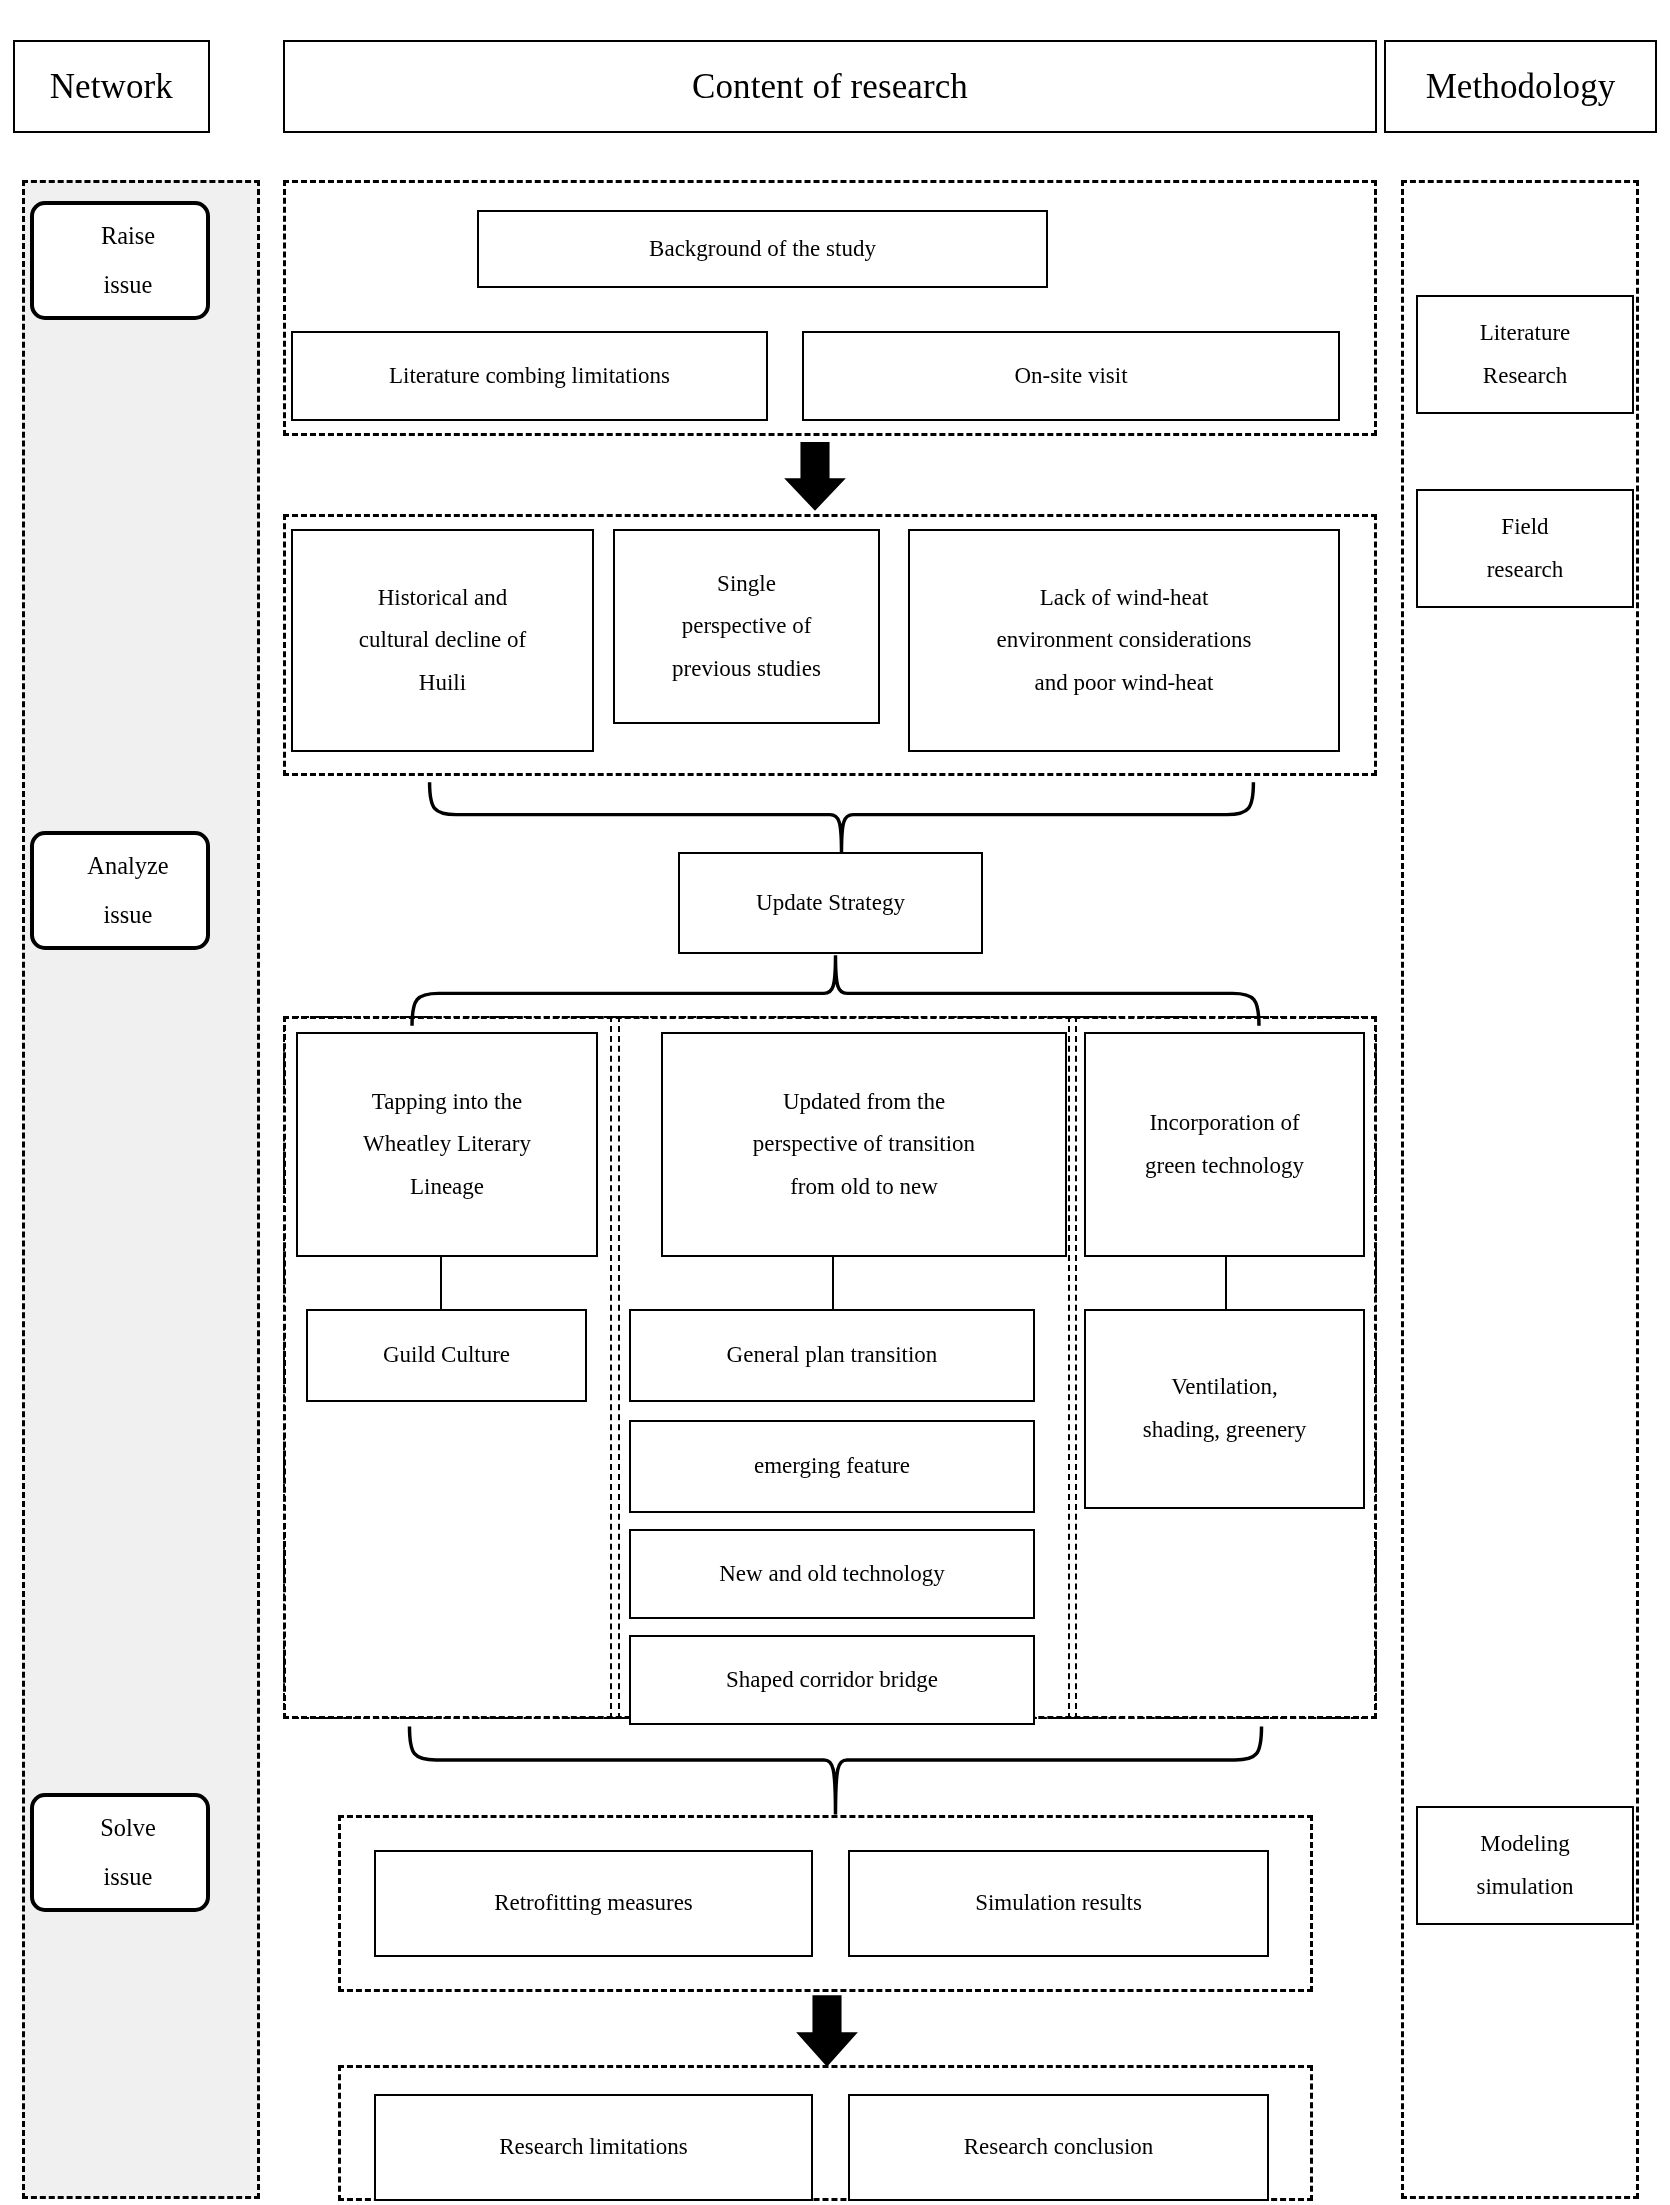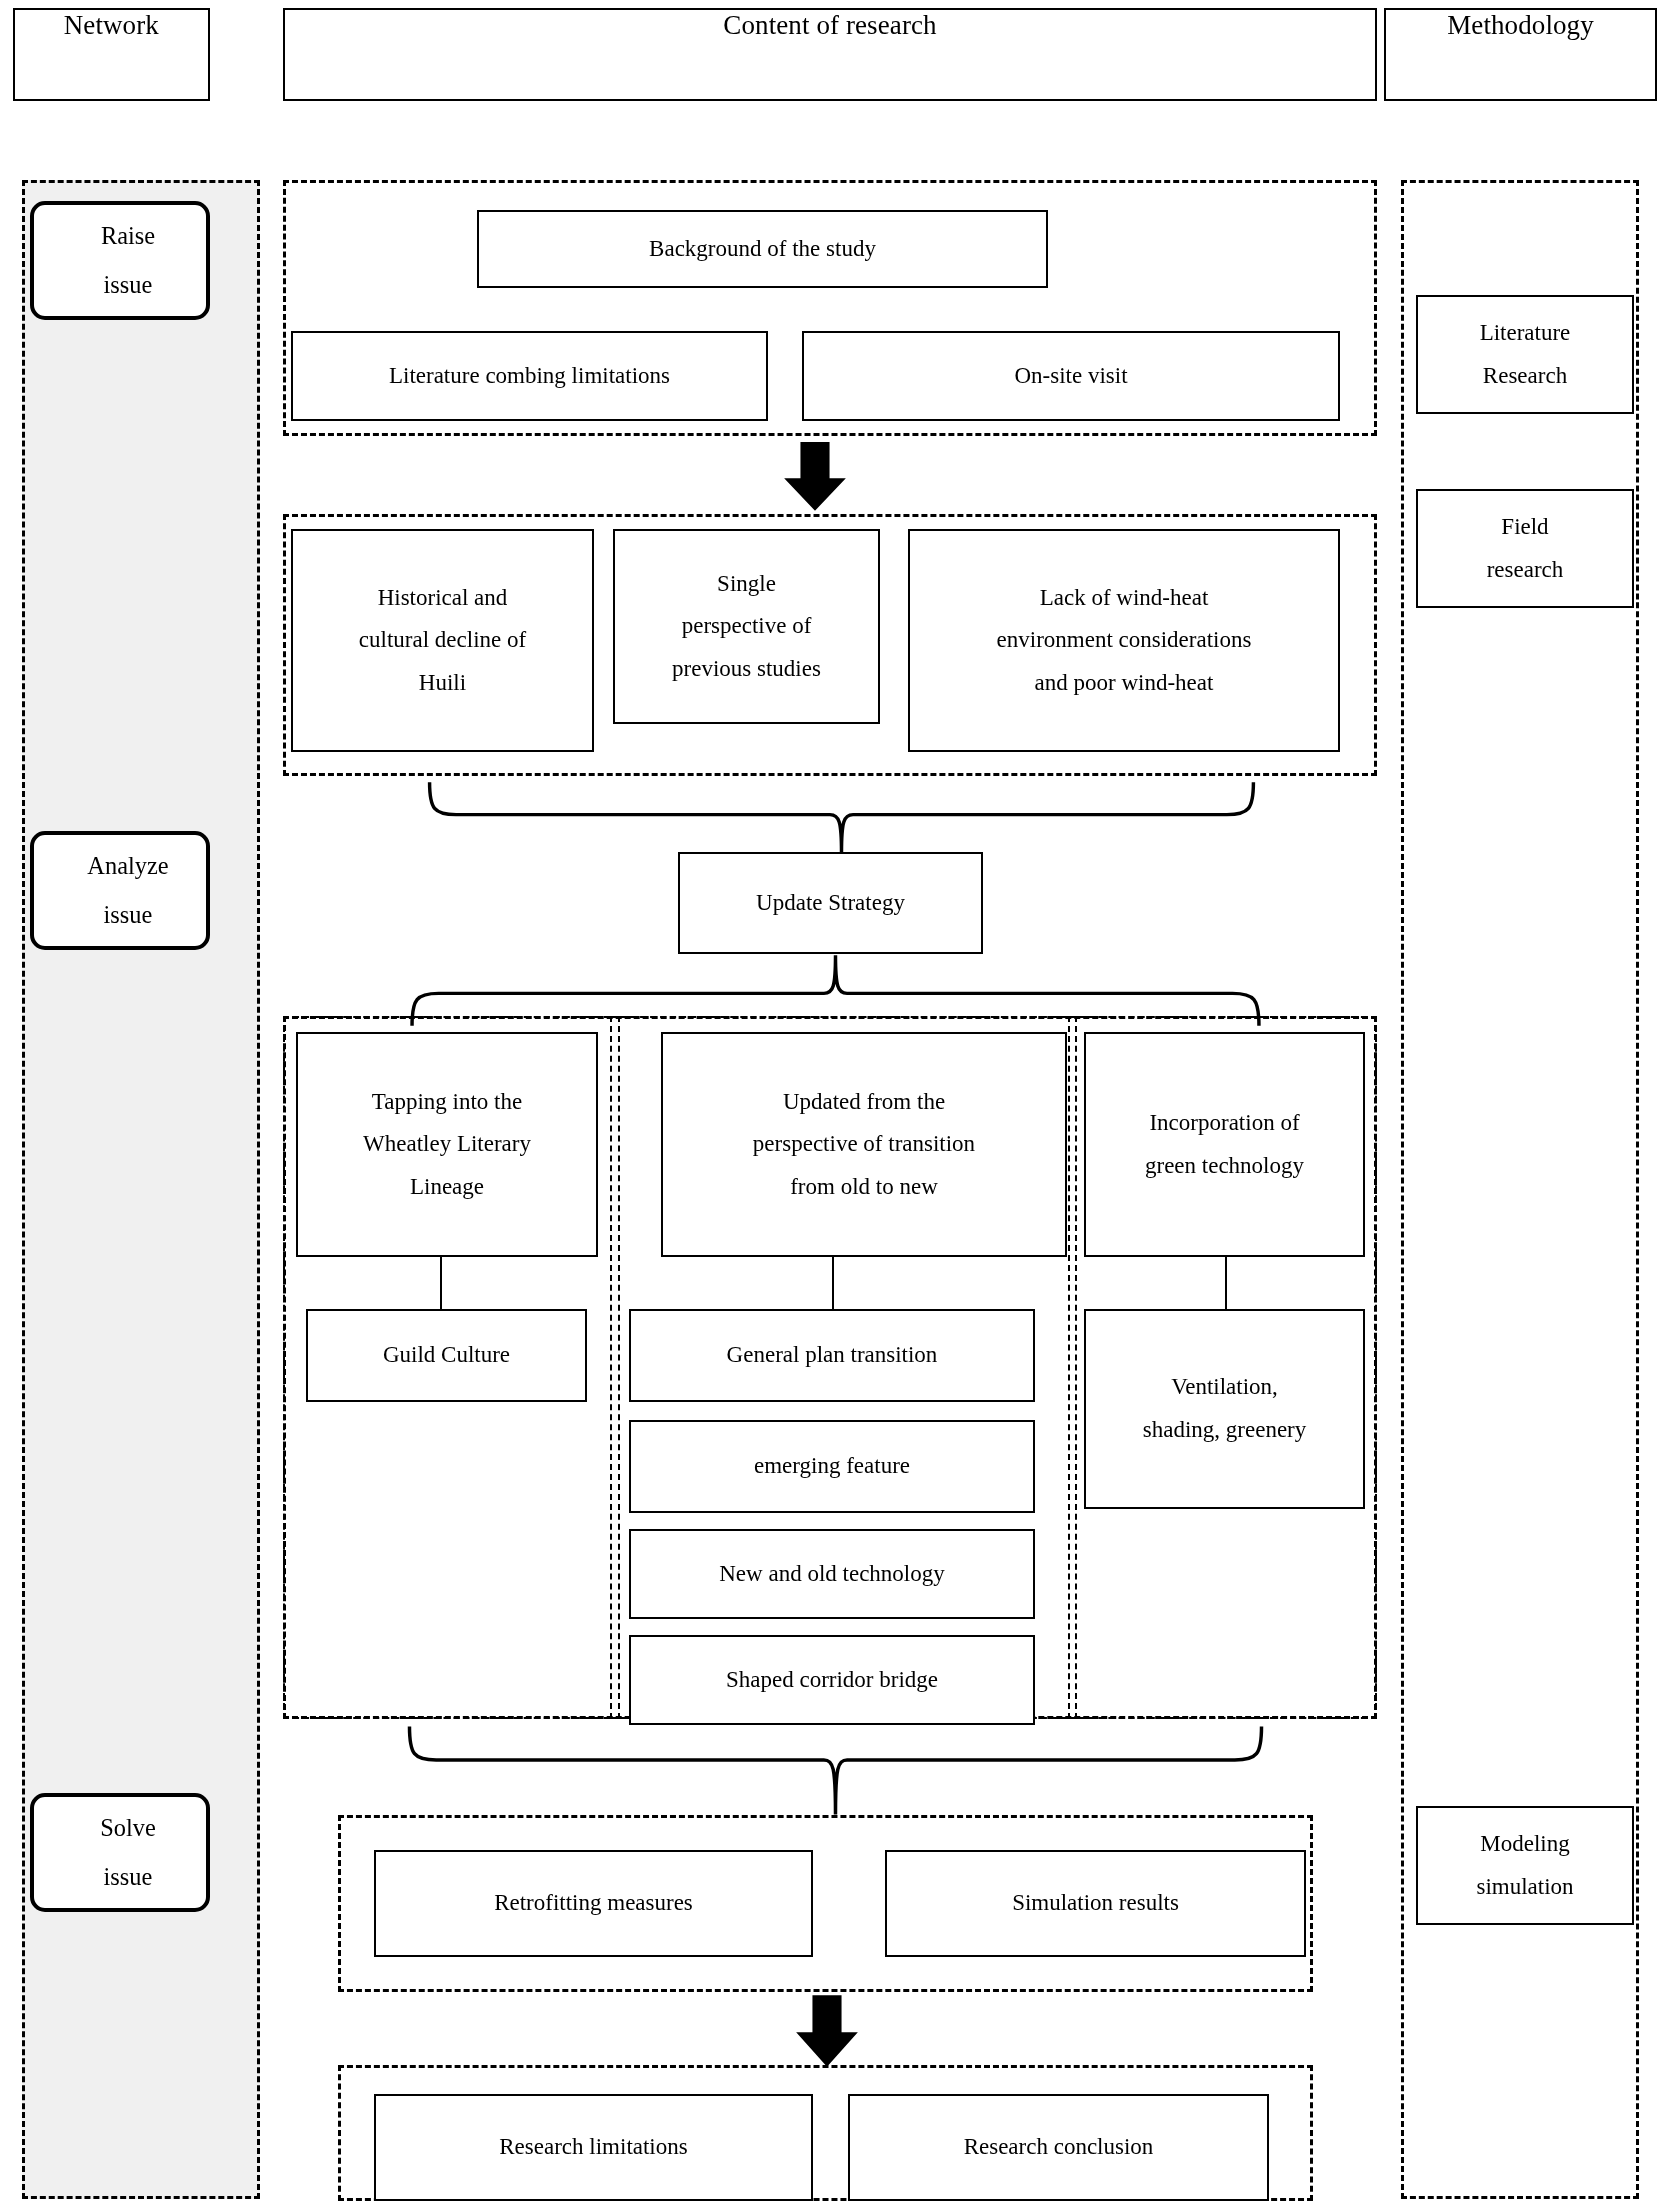--- a/index.html
+++ b/index.html
@@ -17,25 +17,26 @@
     overflow: hidden;
   }
 
   
   .abs { position: absolute; box-sizing: border-box; }
 
   .hdrbox {
     border: 2.9px solid #000;
     background: #fff;
     display: flex;
-    align-items: flex-start;
+    align-items: center;
     justify-content: center;
     text-align: center;
-    font-size: 27px;
+    font-size: 35px;
     letter-spacing: 0.1px;
+    margin-top: 32px;
   }
 
   .solidbox {
     border: 2.9px solid #000;
     background: #fff;
     display: flex;
     align-items: center;
     justify-content: center;
     text-align: center;
     font-size: 23px;
@@ -232,21 +233,21 @@
     <path d="M6,4 C6,52 14,62 52,62 L720,62 C736,62 740,74 740,156
              M1474,4 C1474,52 1466,62 1428,62 L760,62 C744,62 740,74 740,156" stroke="#000" stroke-width="6" fill="none"></path>
   </svg>
 
   <div class="abs dashgroup" style="left:338px; top:1815px; width:975px; height:177px;"></div>
 
   <div class="abs solidbox" style="left:374px; top:1850px; width:439px; height:107px;">
     <span class="nowrapline">Retrofitting measures</span>
   </div>
 
-  <div class="abs solidbox" style="left:848px; top:1850px; width:421px; height:107px;margin-left:37px;">
+  <div class="abs solidbox" style="left:848px; top:1850px; width:421px; height:107px;">
     <span class="nowrapline">Simulation results</span>
   </div>
 
   <svg class="blockarrow" style="left:795px; top:1995px;" width="64" height="73" viewBox="0 0 110 125">
     <polygon points="30,0 80,0 80,64 108,64 55,123 2,64 30,64" fill="#000"></polygon>
   </svg>
 
   <div class="abs dashgroup" style="left:338px; top:2065px; width:975px; height:136px;"></div>
 
   <div class="abs solidbox" style="left:374px; top:2094px; width:439px; height:107px;">

